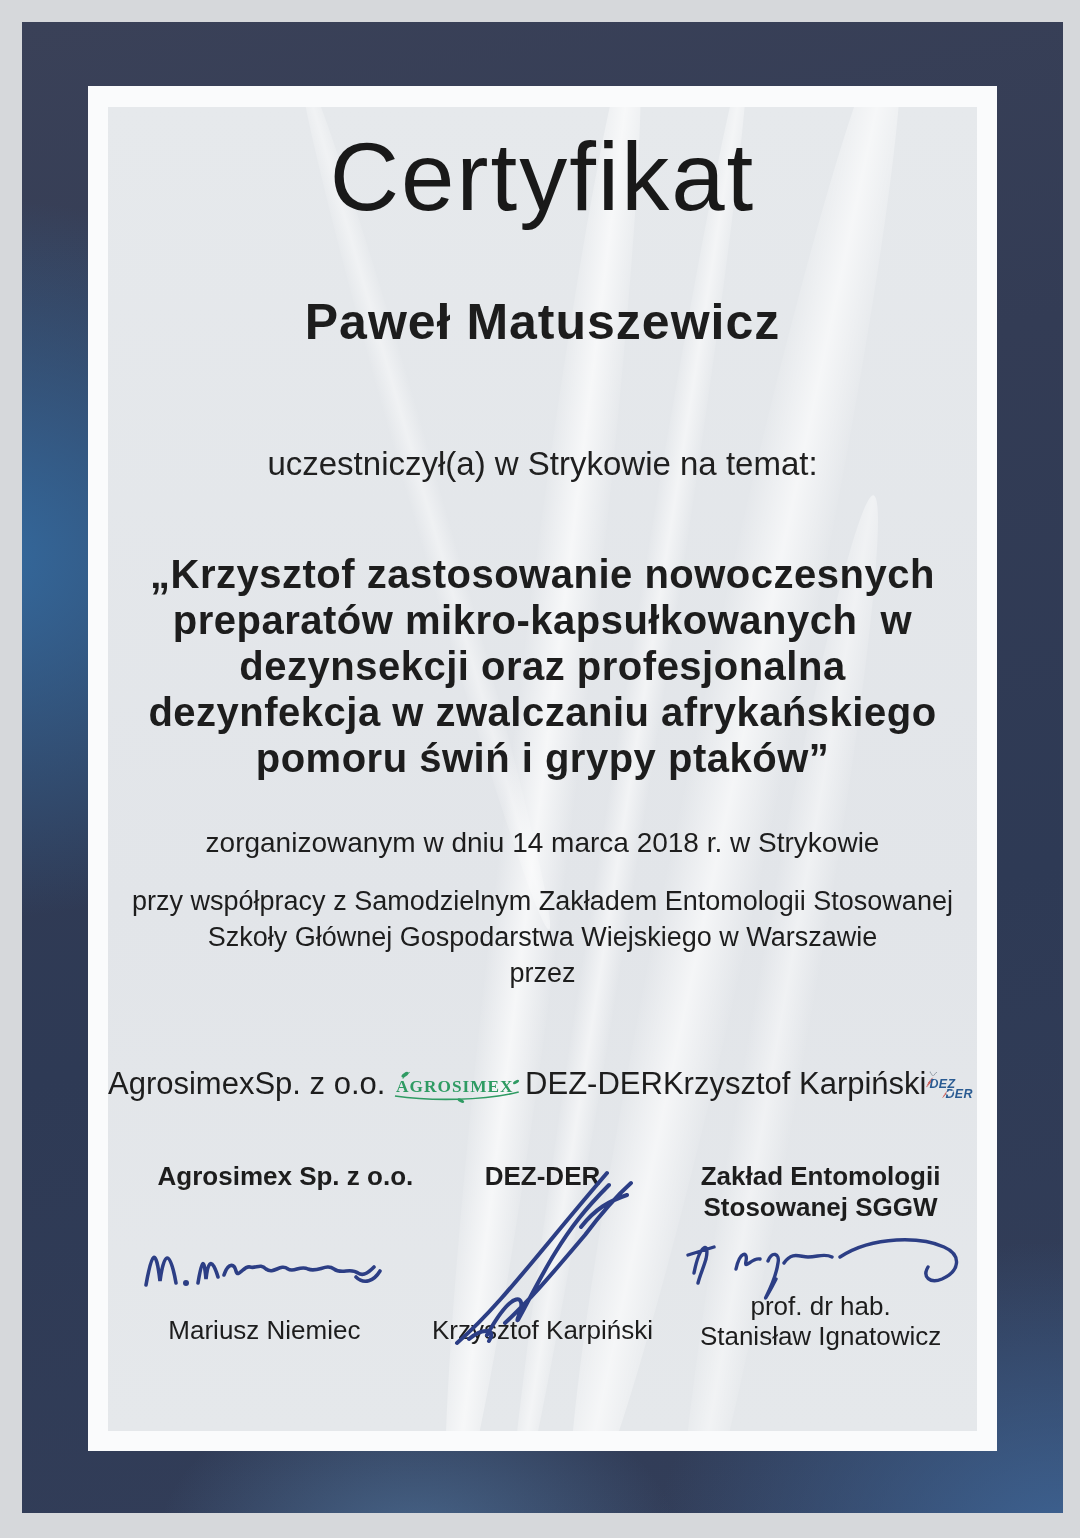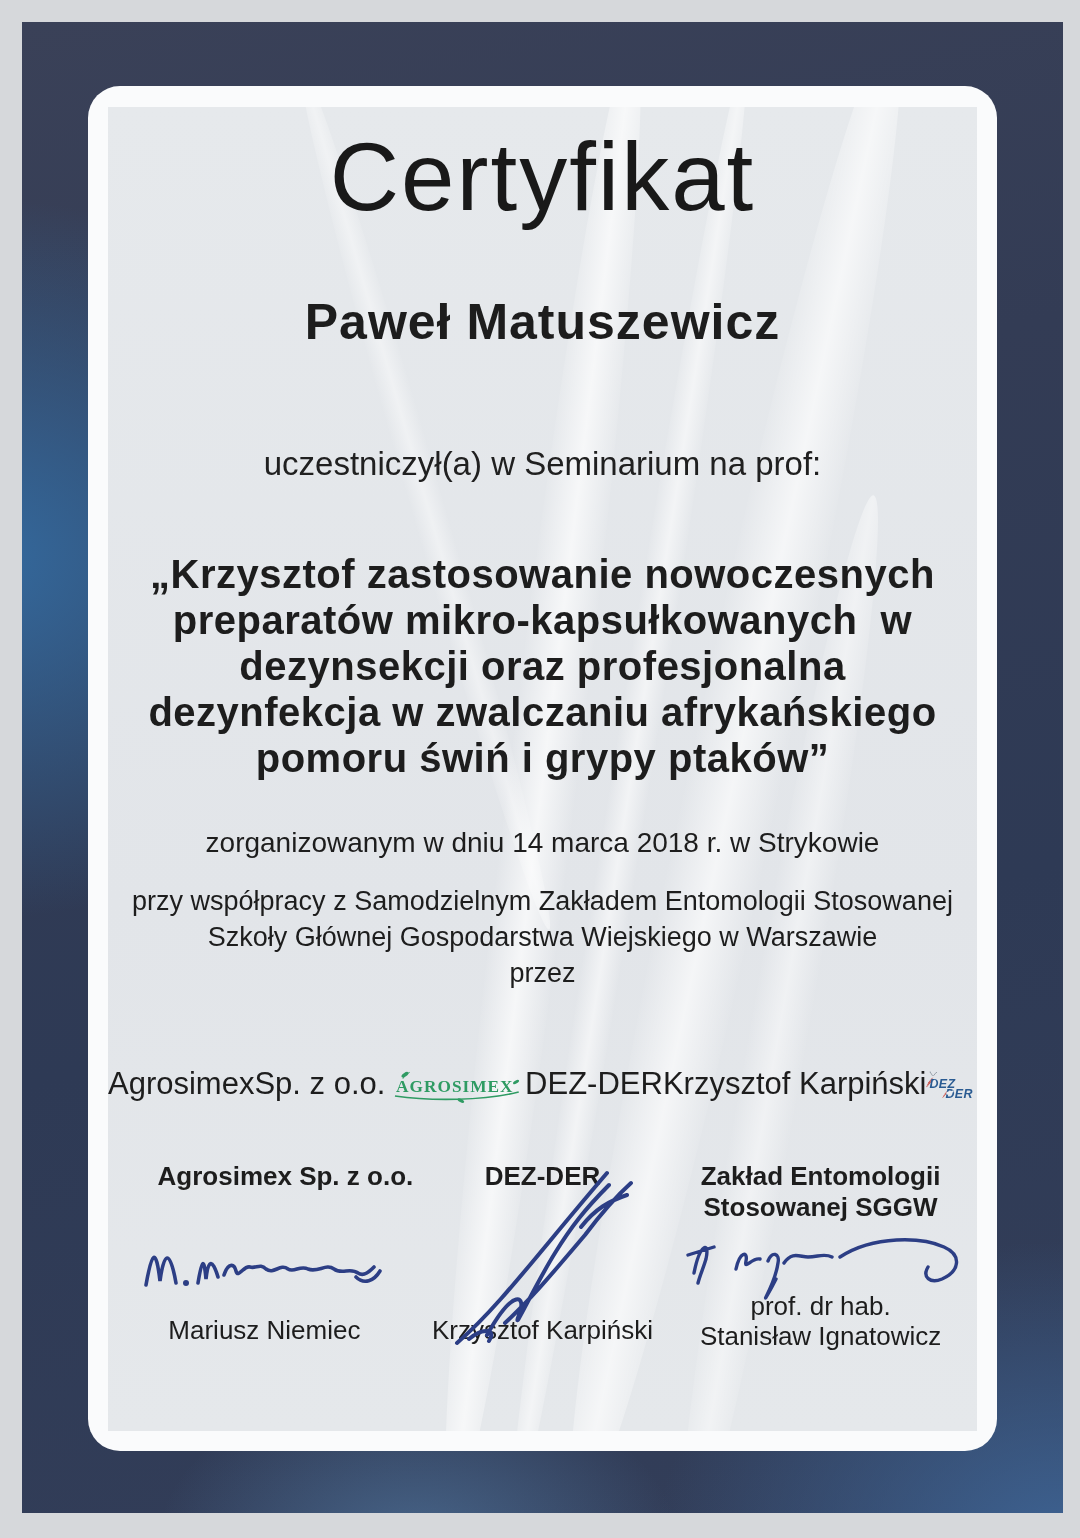--- a/index.html
+++ b/index.html
@@ -4,21 +4,21 @@
 <style>
   html,body{margin:0;padding:0;}
   .page{position:relative;width:1080px;height:1538px;background:#d6d8db;
         font-family:"Liberation Sans",sans-serif;overflow:hidden;}
   .frame{position:absolute;left:22px;top:22px;right:17px;bottom:25px;
     background:
       radial-gradient(ellipse 760px 620px at -4% 36%, rgba(52,108,162,0.95), rgba(52,108,162,0) 58%),
       radial-gradient(ellipse 700px 520px at 100% 102%, rgba(62,102,152,0.9), rgba(62,102,152,0) 58%),
       radial-gradient(ellipse 420px 260px at 38% 102%, rgba(96,148,196,0.45), rgba(96,148,196,0) 62%),
       linear-gradient(168deg,#3a4158 0%,#333c55 30%,#2e3a55 62%,#333e59 100%);}
-  .mat{position:absolute;left:66px;top:64px;right:66px;bottom:62px;background:#fafbfc;border-radius:32px;}
+  .mat{position:absolute;left:66px;top:64px;right:66px;bottom:62px;background:#fafbfc;}
   .inner{position:absolute;left:20px;top:21px;right:20px;bottom:20px;
          background:linear-gradient(180deg,#e6e9ec 0%,#e2e5e9 60%,#e5e8eb 100%);overflow:hidden;}
   .sw{position:absolute;border-radius:50%;
       background:linear-gradient(90deg,rgba(255,255,255,0) 0%,rgba(255,255,255,0.85) 50%,rgba(255,255,255,0) 100%);}
   #sw1{left:400px;top:-80px;width:70px;height:1500px;transform:rotate(7deg);opacity:.8;}
   #sw2{left:500px;top:-60px;width:40px;height:1500px;transform:rotate(9deg);opacity:.65;}
   #sw3{left:580px;top:-100px;width:95px;height:1530px;transform:rotate(12deg);opacity:.75;}
   #sw4{left:300px;top:-60px;width:34px;height:900px;transform:rotate(-16deg);opacity:.5;}
   #sw5{left:640px;top:380px;width:60px;height:1100px;transform:rotate(10deg);opacity:.55;}
   .content{position:relative;z-index:1;height:100%;display:flex;flex-direction:column;
@@ -58,21 +58,21 @@
       <div class="inner">
         <div class="sw" id="sw1"></div>
         <div class="sw" id="sw2"></div>
         <div class="sw" id="sw3"></div>
         <div class="sw" id="sw4"></div>
         <div class="sw" id="sw5"></div>
 
         <div class="content">
           <div class="title">Certyfikat</div>
           <div class="recipient">Paweł Matuszewicz</div>
-          <div class="intro">uczestniczył(a) w Seminarium na prof:</div>
+          <div class="intro">uczestniczył(a) w Strykowie na temat:</div>
 
           <div class="topic">
             <div class="topic-line">„Krzysztof zastosowanie nowoczesnych</div>
             <div class="topic-line">preparatów mikro-kapsułkowanych  w</div>
             <div class="topic-line">dezynsekcji oraz profesjonalna</div>
             <div class="topic-line">dezynfekcja w zwalczaniu afrykańskiego</div>
             <div class="topic-line">pomoru świń i grypy ptaków”</div>
           </div>
 
           <div class="organized">zorganizowanym w dniu 14 marca 2018 r. w Strykowie</div>

